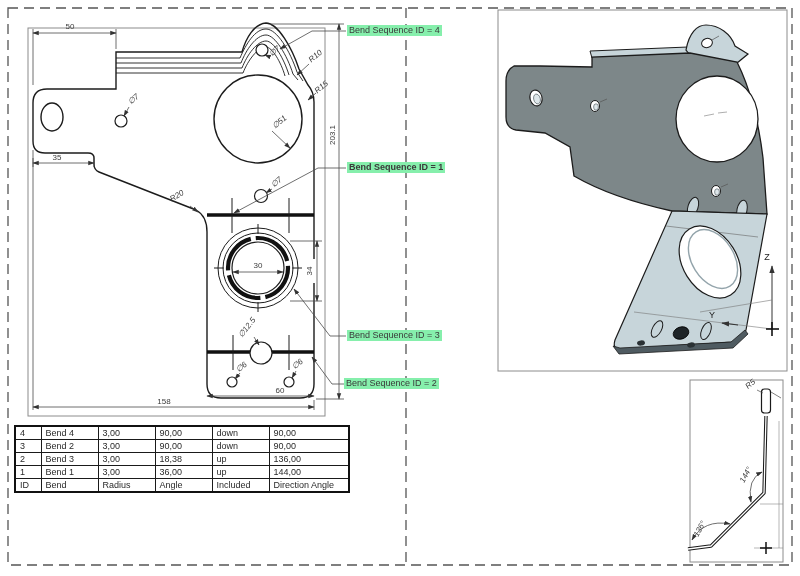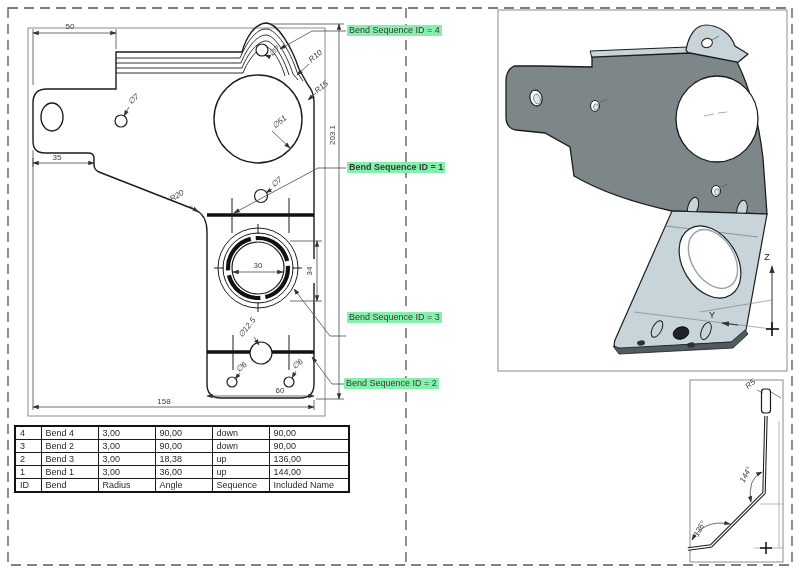--- a/index.html
+++ b/index.html
@@ -208,21 +208,21 @@
     <line x1="760" y1="548" x2="772" y2="548" stroke="#111" stroke-width="1.5"></line>
     <line x1="766" y1="542" x2="766" y2="554" stroke="#111" stroke-width="1.5"></line>
     <text class="dim" text-anchor="middle" transform="translate(752,386) rotate(-40)">R5</text>
     <text class="dim" text-anchor="middle" transform="translate(748,476) rotate(-62)">144°</text>
     <text class="dim" text-anchor="middle" transform="translate(702,530) rotate(-62)">136°</text>
   </g>
 </svg>
 
 <div class="bend-label" style="left:347px;top:25px;">Bend Sequence ID = 4</div>
 <div class="bend-label" style="left:347px;top:162px;font-weight:bold;">Bend Sequence ID = 1</div>
-<div class="bend-label" style="left:347px;top:312px;">Bend Sequence ID = 3</div>
+<div class="bend-label" style="left:347px;top:330px;">Bend Sequence ID = 3</div>
 <div class="bend-label" style="left:344px;top:378px;">Bend Sequence ID = 2</div>
 
 <table class="bend">
   <colgroup>
     <col style="width:26px">
       <col style="width:57px">
       <col style="width:57px">
     <col style="width:57px">
       <col style="width:57px">
       <col style="width:80px">
@@ -258,17 +258,17 @@
       <td>3,00</td>
       <td>36,00</td>
       <td>up</td>
       <td>144,00</td>
     </tr>
     <tr>
       <td>ID</td>
       <td>Bend</td>
       <td>Radius</td>
       <td>Angle</td>
-      <td>Sequence</td>
-      <td>Included Name</td>
+      <td>Included</td>
+      <td>Direction Angle</td>
     </tr>
   </tbody>
 </table>
 
 </body></html>

